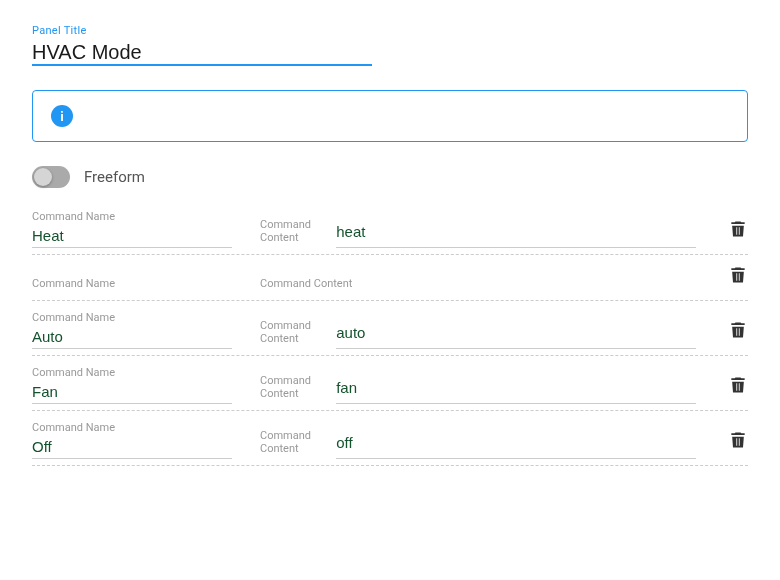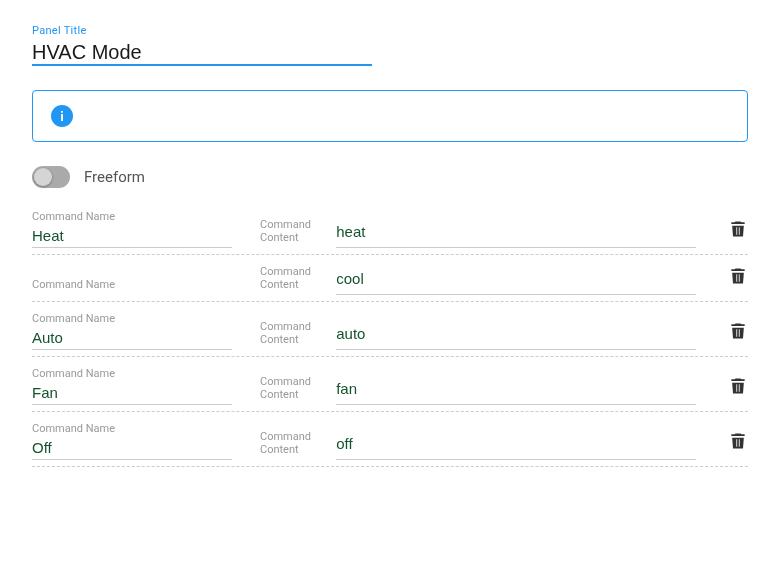--- a/index.html
+++ b/index.html
@@ -202,21 +202,20 @@
           </svg>
         </span>
       </button>
     </div>
     <div class="command-row">
       <div class="command-field">
         <div class="field-label">Command Name</div>
       </div>
       <div class="command-content-field">
         <div class="field-label">Command Content</div>
-        <input class="field-value" type="text" value="cool" style="">
       </div>
       <button class="delete-btn">
         <span class="trash-icon">
           <svg viewBox="0 0 24 24" xmlns="http://www.w3.org/2000/svg">
             <path d="M9 3h6l1 1h4v2H4V4h4L9 3zm-4 5h14l-1 13H6L5 8zm5 2v9h1v-9h-1zm3 0v9h1v-9h-1z"></path>
           </svg>
         </span>
       </button>
     </div>
     <div class="command-row">

